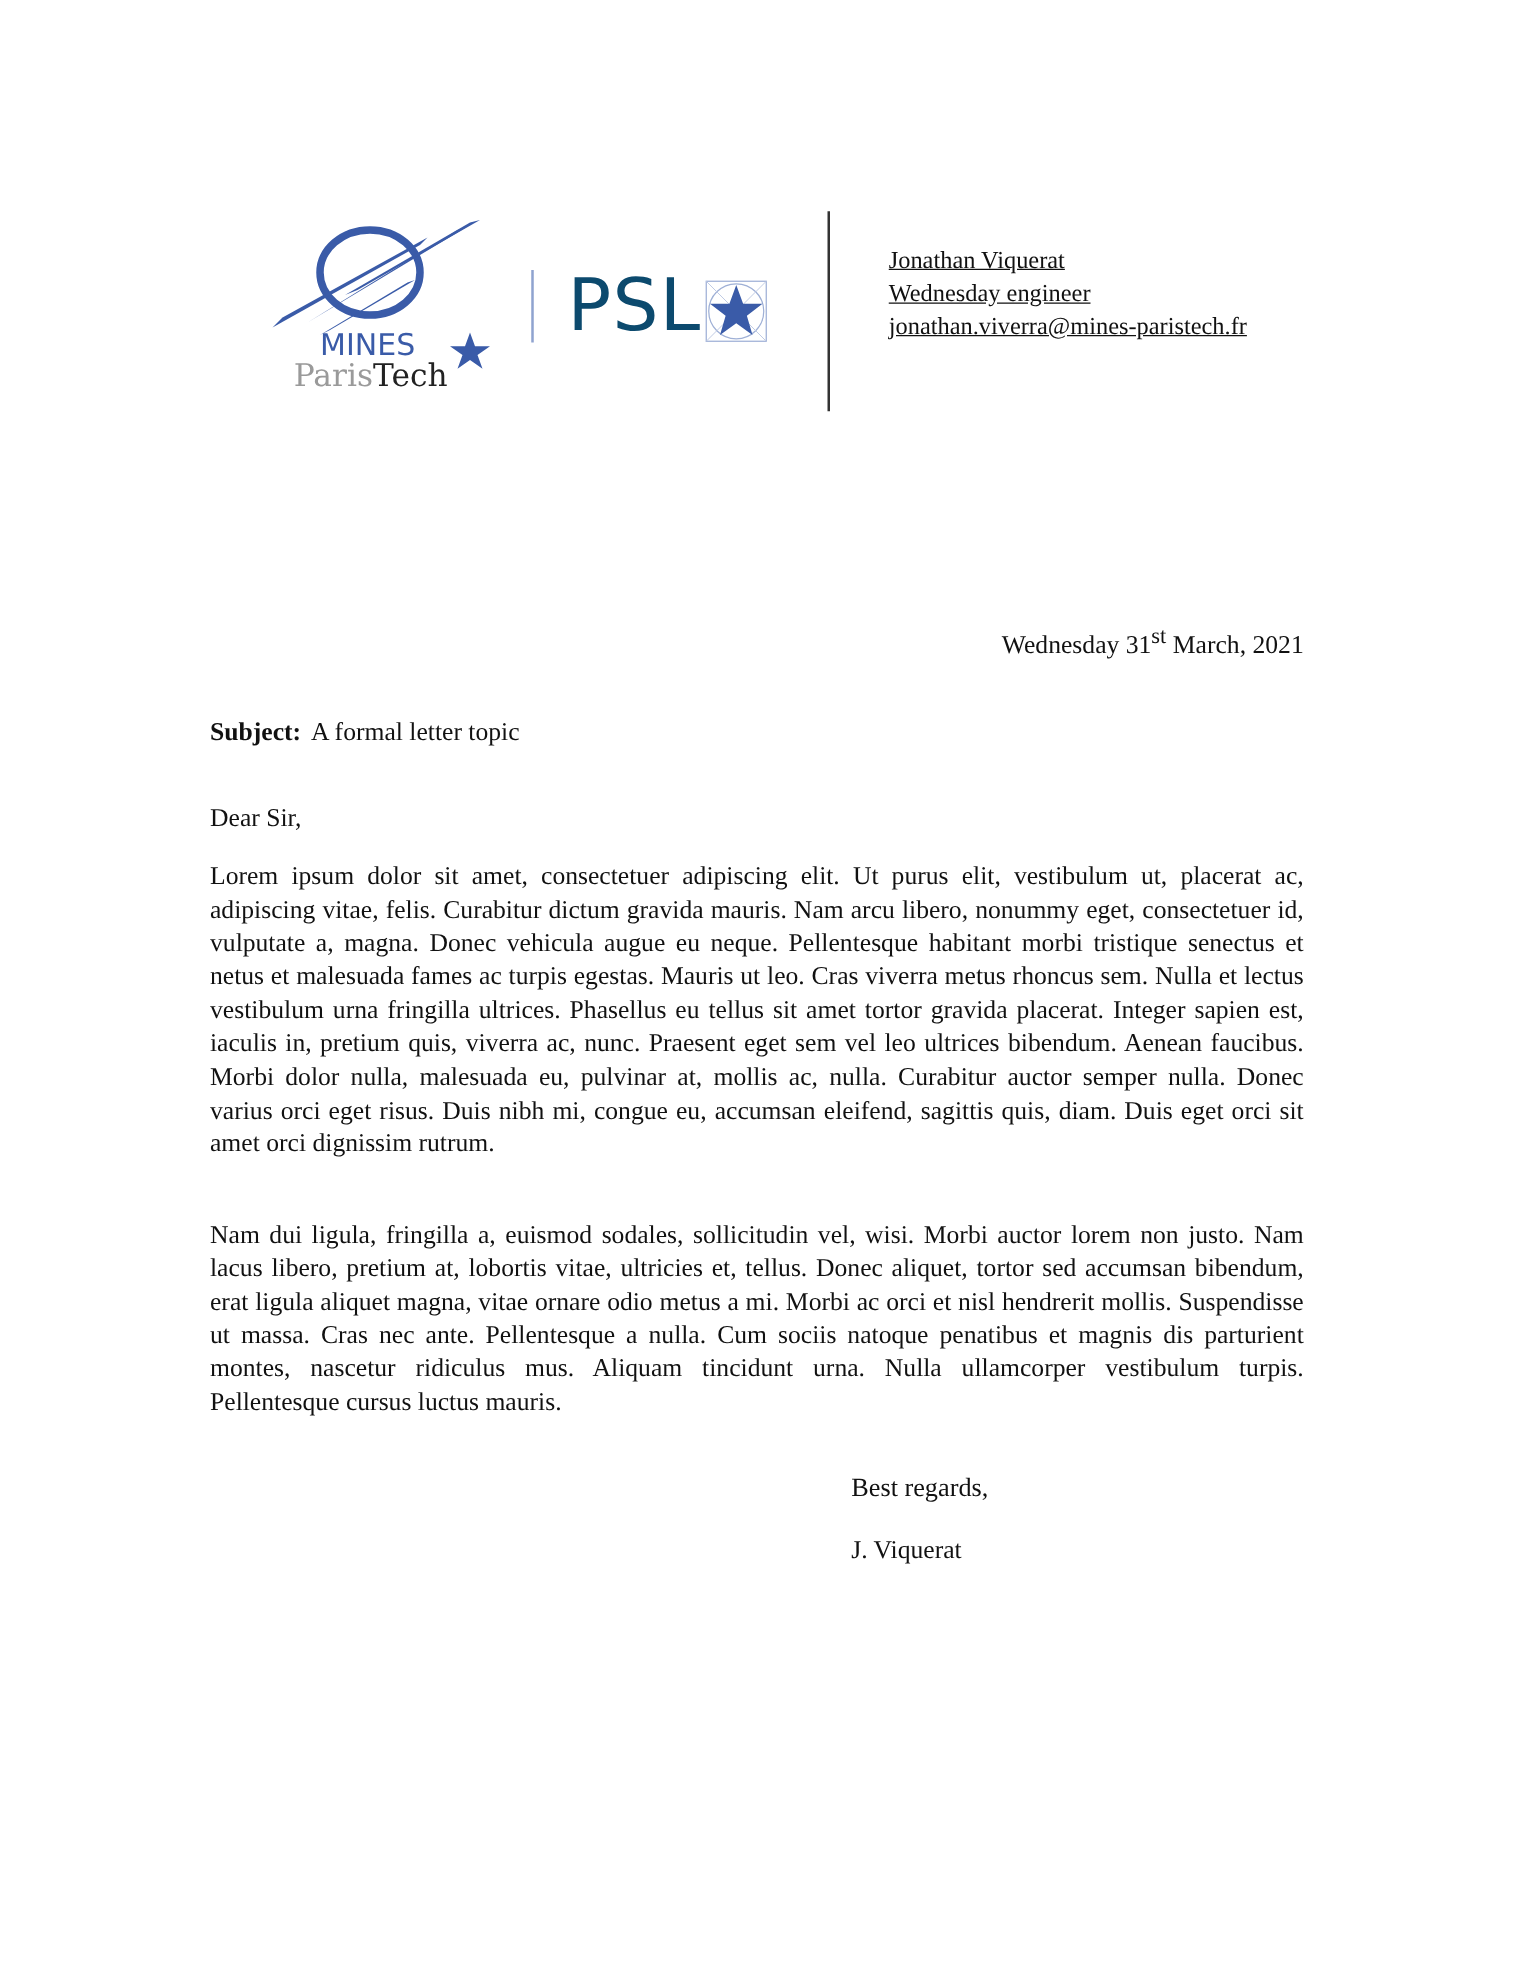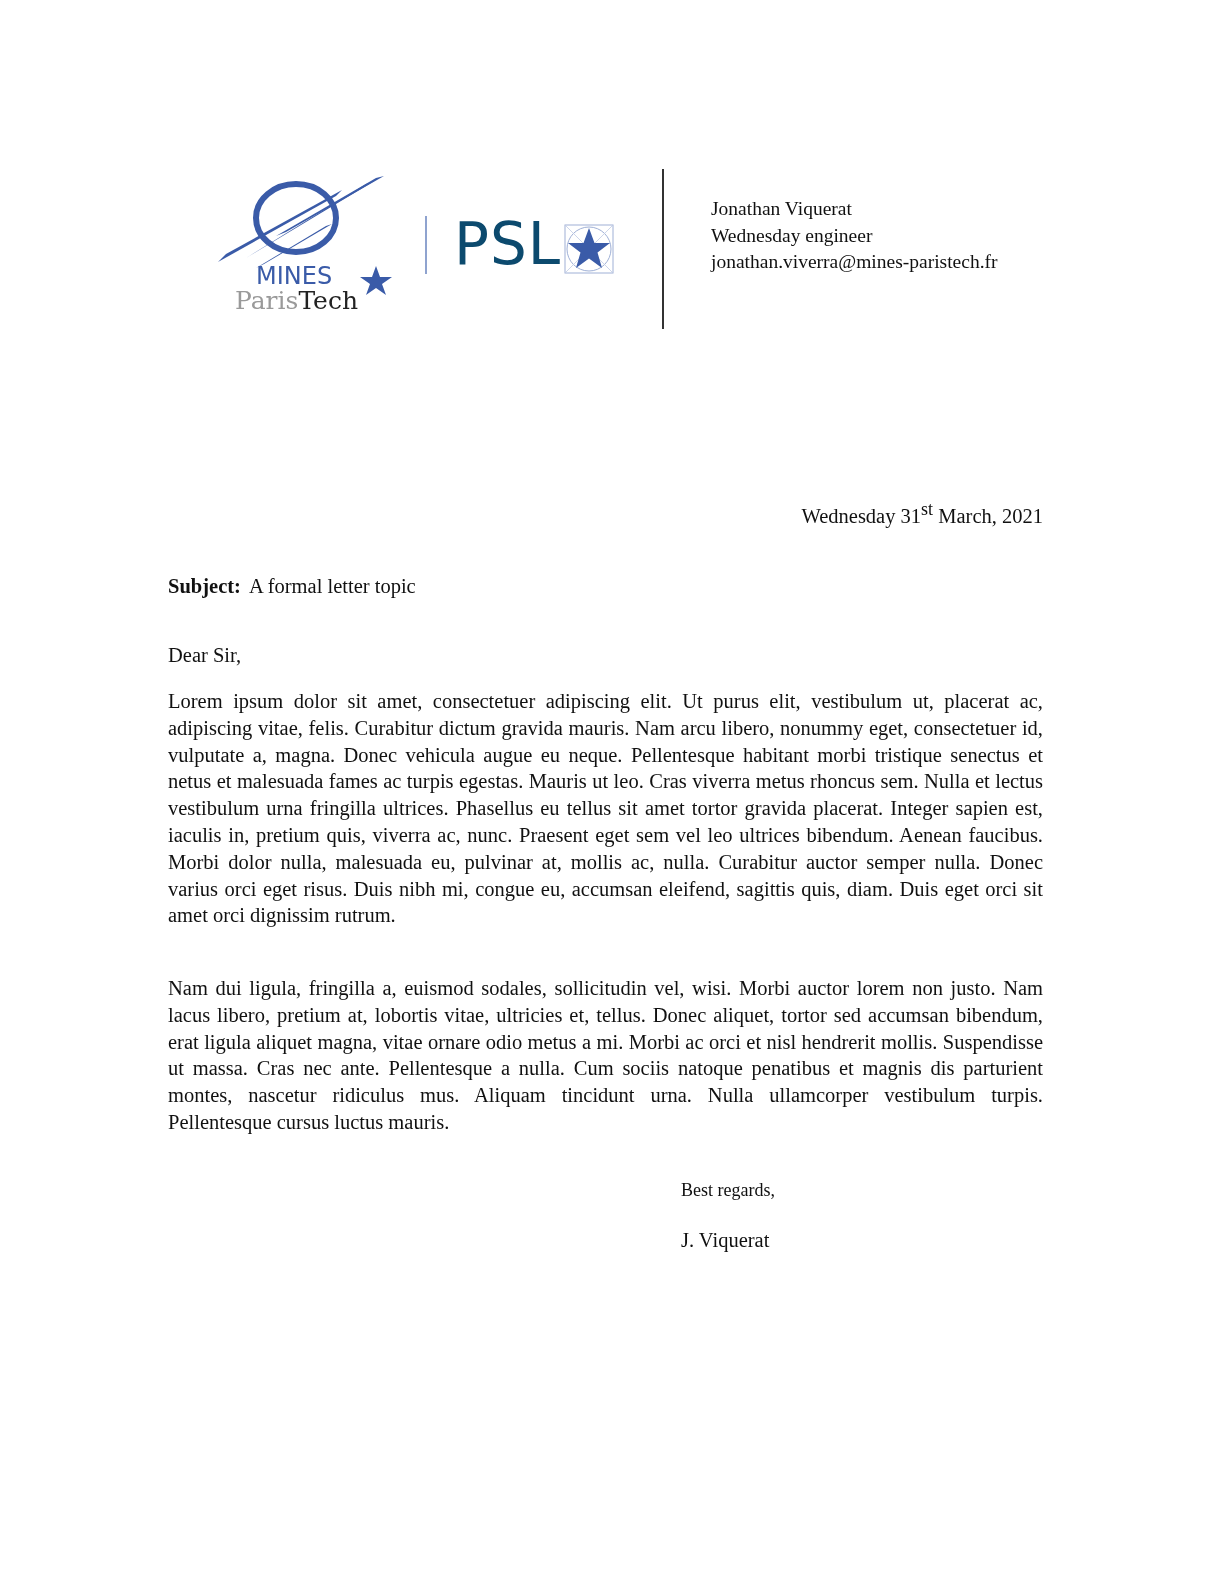--- a/index.html
+++ b/index.html
@@ -19,21 +19,21 @@
       font-family: "DejaVu Sans", "Liberation Sans", sans-serif;
       font-size: 58px; line-height: 64px; color: #0c4a6e; letter-spacing: 1px; text-align: right;
     }
     .psl-star { position: absolute; left: 144px; top: 12px; width: 50px; height: 50px; }
 
     .v-rule { position: absolute; left: 662px; top: 169px; width: 2px; height: 160px; background: #333; }
 
     .sender {
       position: absolute; left: 711px; top: 196px;
       font-family: "Liberation Serif", "DejaVu Serif", serif;
-      font-size: 19.5px; line-height: 26.7px;
+      font-size: 19.5px; line-height: 26.7px; text-decoration: underline;
     }
     .sender .bold { font-weight: bold; }
 
     .date {
       position: absolute; right: 181px; top: 503px;
       font-family: "Liberation Serif", "DejaVu Serif", serif;
       font-size: 20.5px; line-height: 26px; white-space: nowrap;
     }
     .date sup { font-size: 18px; vertical-align: 8px; line-height: 0; }
 
@@ -55,21 +55,21 @@
       font-family: "Liberation Serif", "DejaVu Serif", serif;
       font-size: 20.5px; line-height: 26.8px;
       text-align: justify; hyphens: none;
     }
     .para1 { top: 688px; }
     .para2 { top: 975px; }
 
     .closing {
       position: absolute; left: 681px; top: 1177px;
       font-family: "Liberation Serif", "DejaVu Serif", serif;
-      font-size: 18px; line-height: 26px;
+      font-size: 21px; line-height: 26px;
     }
     .signature {
       position: absolute; left: 681px; top: 1227px;
       font-family: "Liberation Serif", "DejaVu Serif", serif;
       font-size: 20.5px; line-height: 26px;
     }
   </style>
 </head>
 <body>
 

